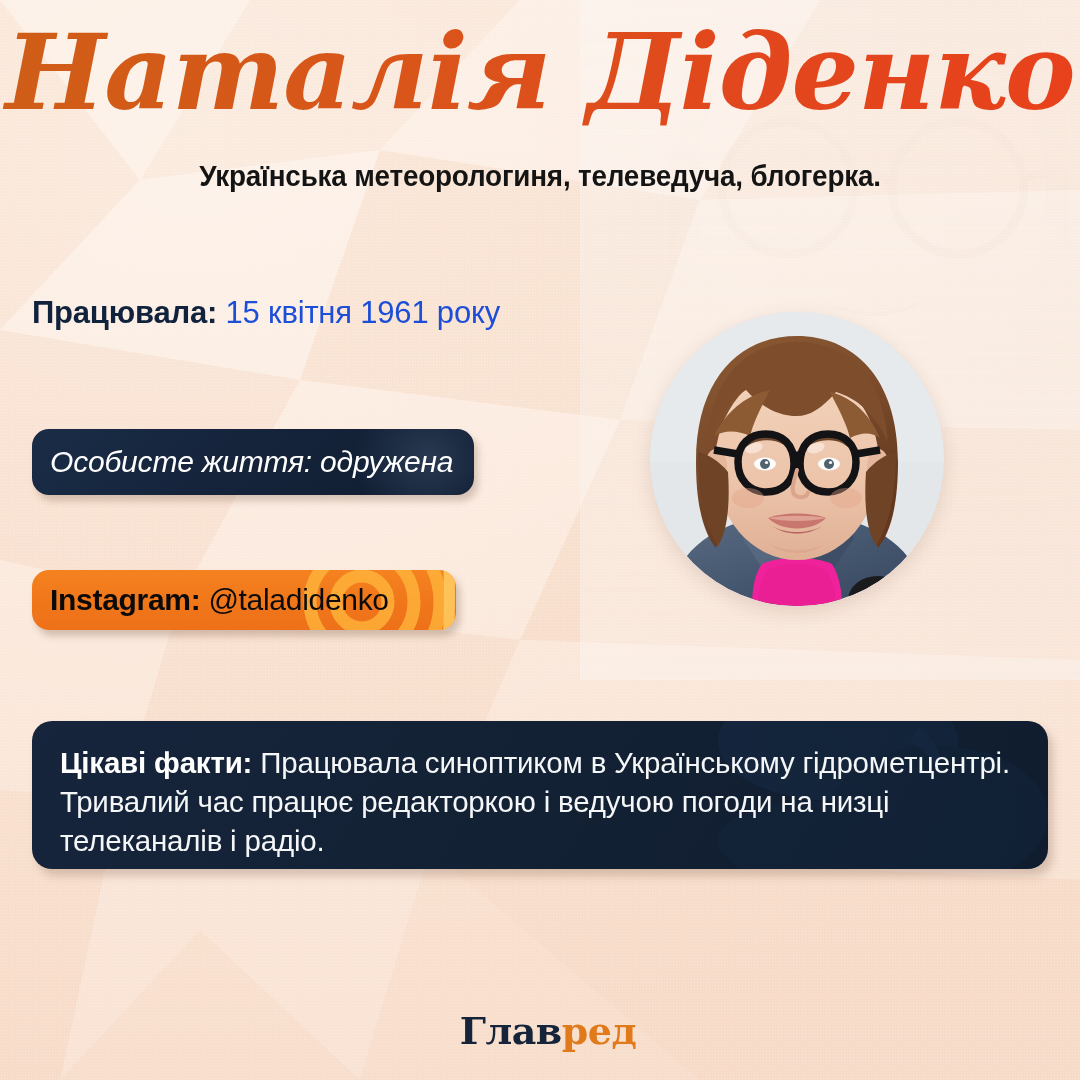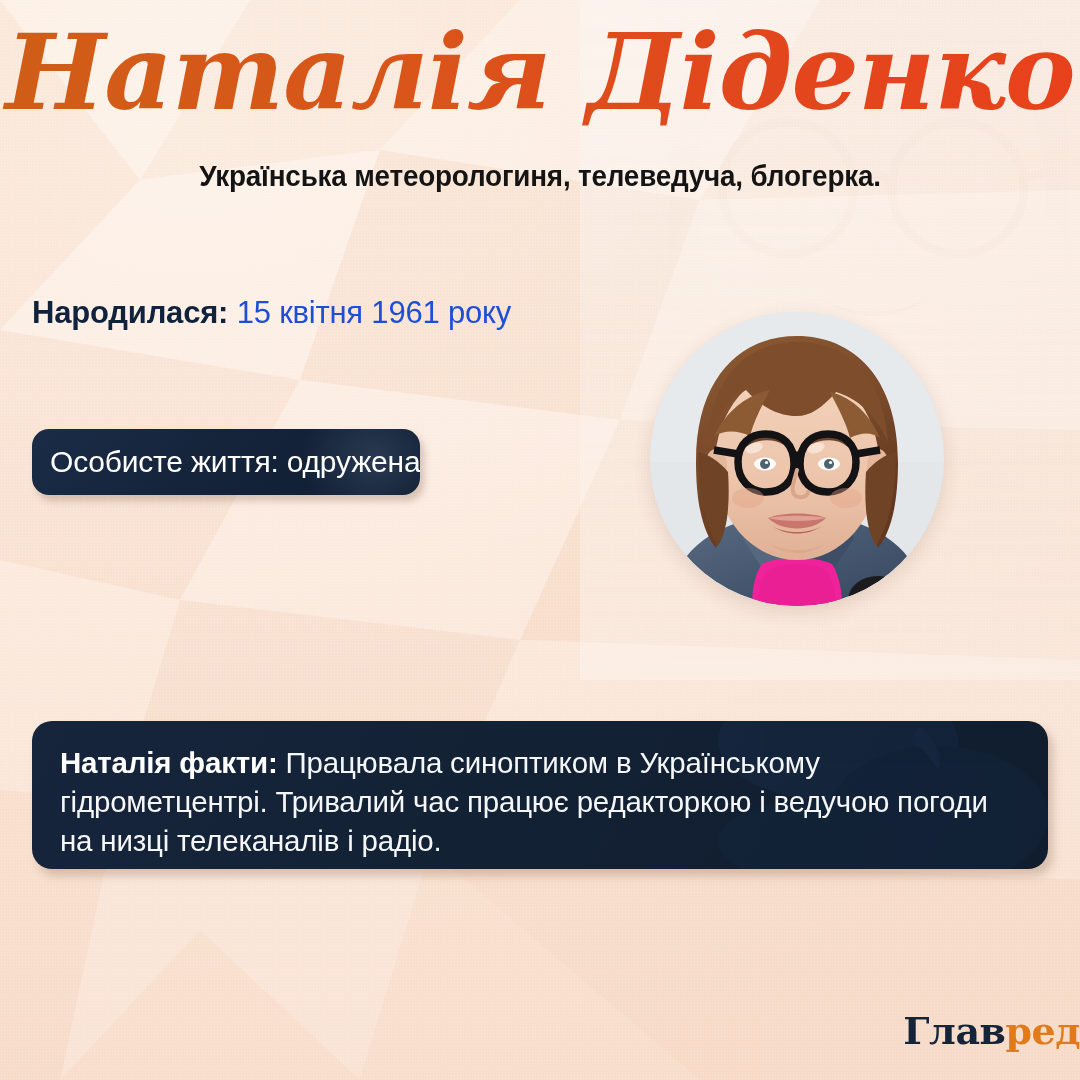--- a/index.html
+++ b/index.html
@@ -148,25 +148,26 @@
   }
   .pill .pill-text {
     position: relative;
     z-index: 3;
     white-space: nowrap;
   }
 
   .pill-dark {
     left: 32px;
     top: 429px;
-    width: 388px;
+    width: 442px;
     height: 66px;
     padding: 8px 18px;
     background: linear-gradient(135deg, #1a2c47 0%, #15243b 45%, #101d31 100%);
     box-shadow: 4px 6px 7px rgba(120,85,65,.28);
+    font-style: italic;
   }
   .pill-dark .pill-text {
     color: #ffffff;
     font-size: 30px;
     font-weight: 400;
     letter-spacing: -.2px;
   }
   .pill-dark .sheen {
     position: absolute;
     right: -30px;
@@ -234,21 +235,21 @@
     letter-spacing: -.2px;
   }
   .facts-text .lbl { font-weight: 700; color: #ffffff; }
 
   
   .logo {
     position: absolute;
     left: 16px;
     right: 0;
     top: 1008px;
-    text-align: right;
+    text-align: center;
     font-family: "DejaVu Serif", serif;
     font-size: 38px;
     font-weight: 700;
     letter-spacing: -.5px;
   }
   .logo .p1 { color: #16243a; }
   .logo .p2 { color: #e07a1a; }
 </style>
 </head>
 <body>
@@ -323,21 +324,21 @@
     <div class="bg-vignette"></div>
   </div>
 
   <div class="content">
 
     <div class="title">Наталія Діденко</div>
 
     <div class="subtitle">Українська метеорологиня, телеведуча, блогерка.</div>
 
     <div class="birth-line">
-      <span class="lbl">Народилася:</span>
+      <span class="lbl">Працювала:</span>
       <span class="val">15 квітня 1961 року</span>
     </div>
 
     <div class="portrait">
       <svg viewBox="0 0 294 294">
         <defs>
           <clipPath id="pc">
               <circle cx="147" cy="147" r="147"></circle>
             </clipPath>
           <linearGradient id="hairG" x1="0" y1="0" x2="0.4" y2="1">
@@ -421,32 +422,49 @@
           <path d="M120,232 C134,240 160,240 174,232 C162,244 132,244 120,232 Z" fill="#d9a287" opacity=".55"></path>
         </g>
       </svg>
     </div>
 
     <div class="pill pill-dark">
       <span class="sheen"></span>
       <span class="pill-text">Особисте життя: одружена</span>
     </div>
 
+    <div class="pill pill-orange">
+      <svg class="rings" viewBox="0 0 190 170">
+        <g fill="none" stroke="#ffb43c" stroke-width="13" opacity=".85">
+          <circle cx="62" cy="86" r="26"></circle>
+          <circle cx="62" cy="86" r="52"></circle>
+          <circle cx="62" cy="86" r="78"></circle>
+        </g>
+        <g fill="none" stroke="#ffcf63" stroke-width="11" opacity=".9">
+          <path d="M142,-10 C152,40 152,120 142,176"></path>
+          <path d="M172,-10 C182,40 182,120 172,176"></path>
+        </g>
+      </svg>
+      <span class="pill-text">
+        <span class="ig-lbl">Instagram:</span>
+        <span class="ig-val">@taladidenko</span>
+      </span>
+    </div>
 
     <div class="facts">
       <svg class="tex" viewBox="0 0 360 148" preserveAspectRatio="none">
         <g opacity=".5">
           <ellipse cx="150" cy="20" rx="120" ry="60" fill="#1d3c63"></ellipse>
           <ellipse cx="250" cy="95" rx="110" ry="70" fill="#17314f"></ellipse>
           <path d="M232,6 C246,20 256,34 250,48 C242,36 234,26 222,20 Z" fill="#244a78"></path>
           <ellipse cx="120" cy="120" rx="90" ry="40" fill="#16304d"></ellipse>
         </g>
       </svg>
       <div class="facts-text">
-        <span class="lbl">Наталія факти:</span>
+        <span class="lbl">Цікаві факти:</span>
         <span>Працювала синоптиком в Українському гідрометцентрі. Тривалий час працює редакторкою і ведучою погоди на низці телеканалів і радіо.</span>
       </div>
     </div>
 
     <div class="logo">
       <span class="p1">Глав</span><span class="p2">ред</span>
     </div>
 
   </div>
 </div>

